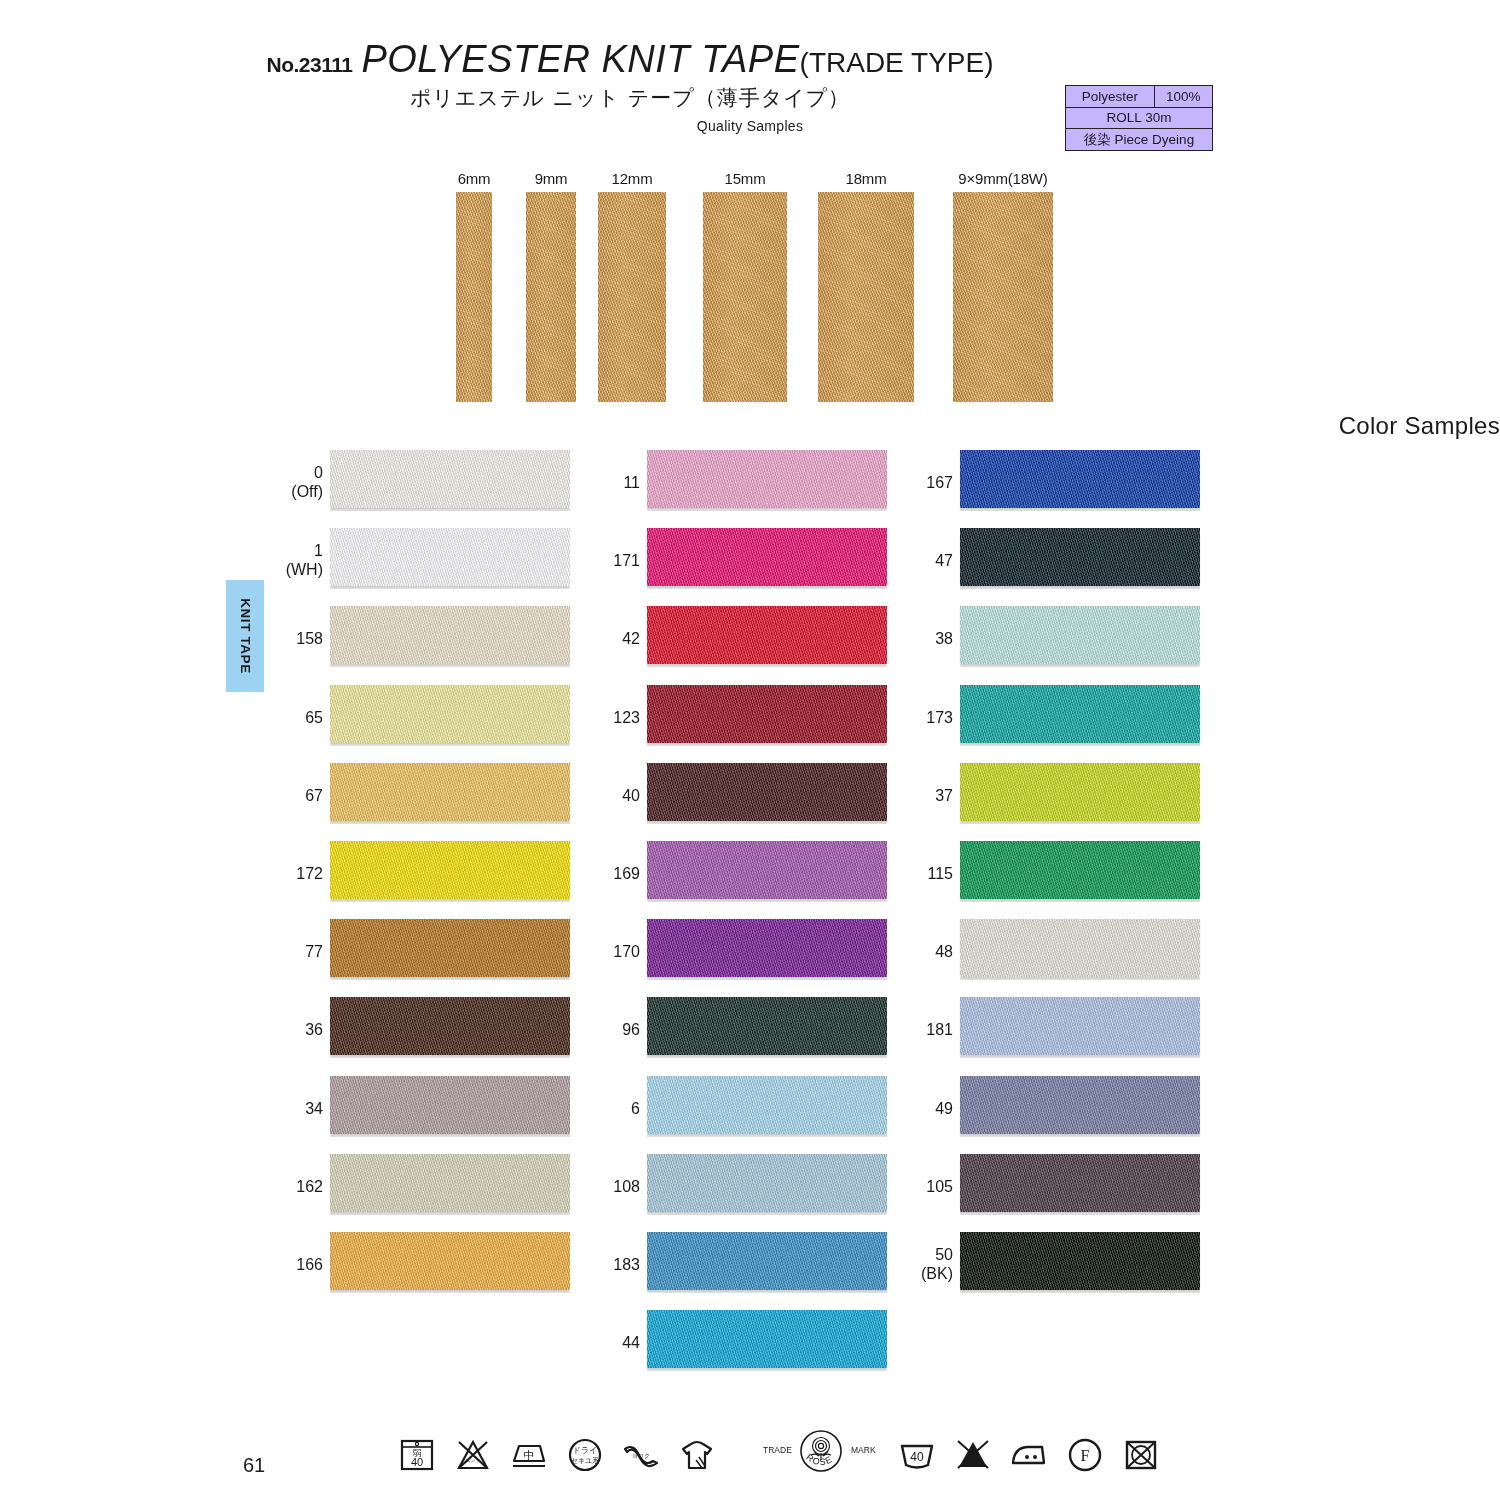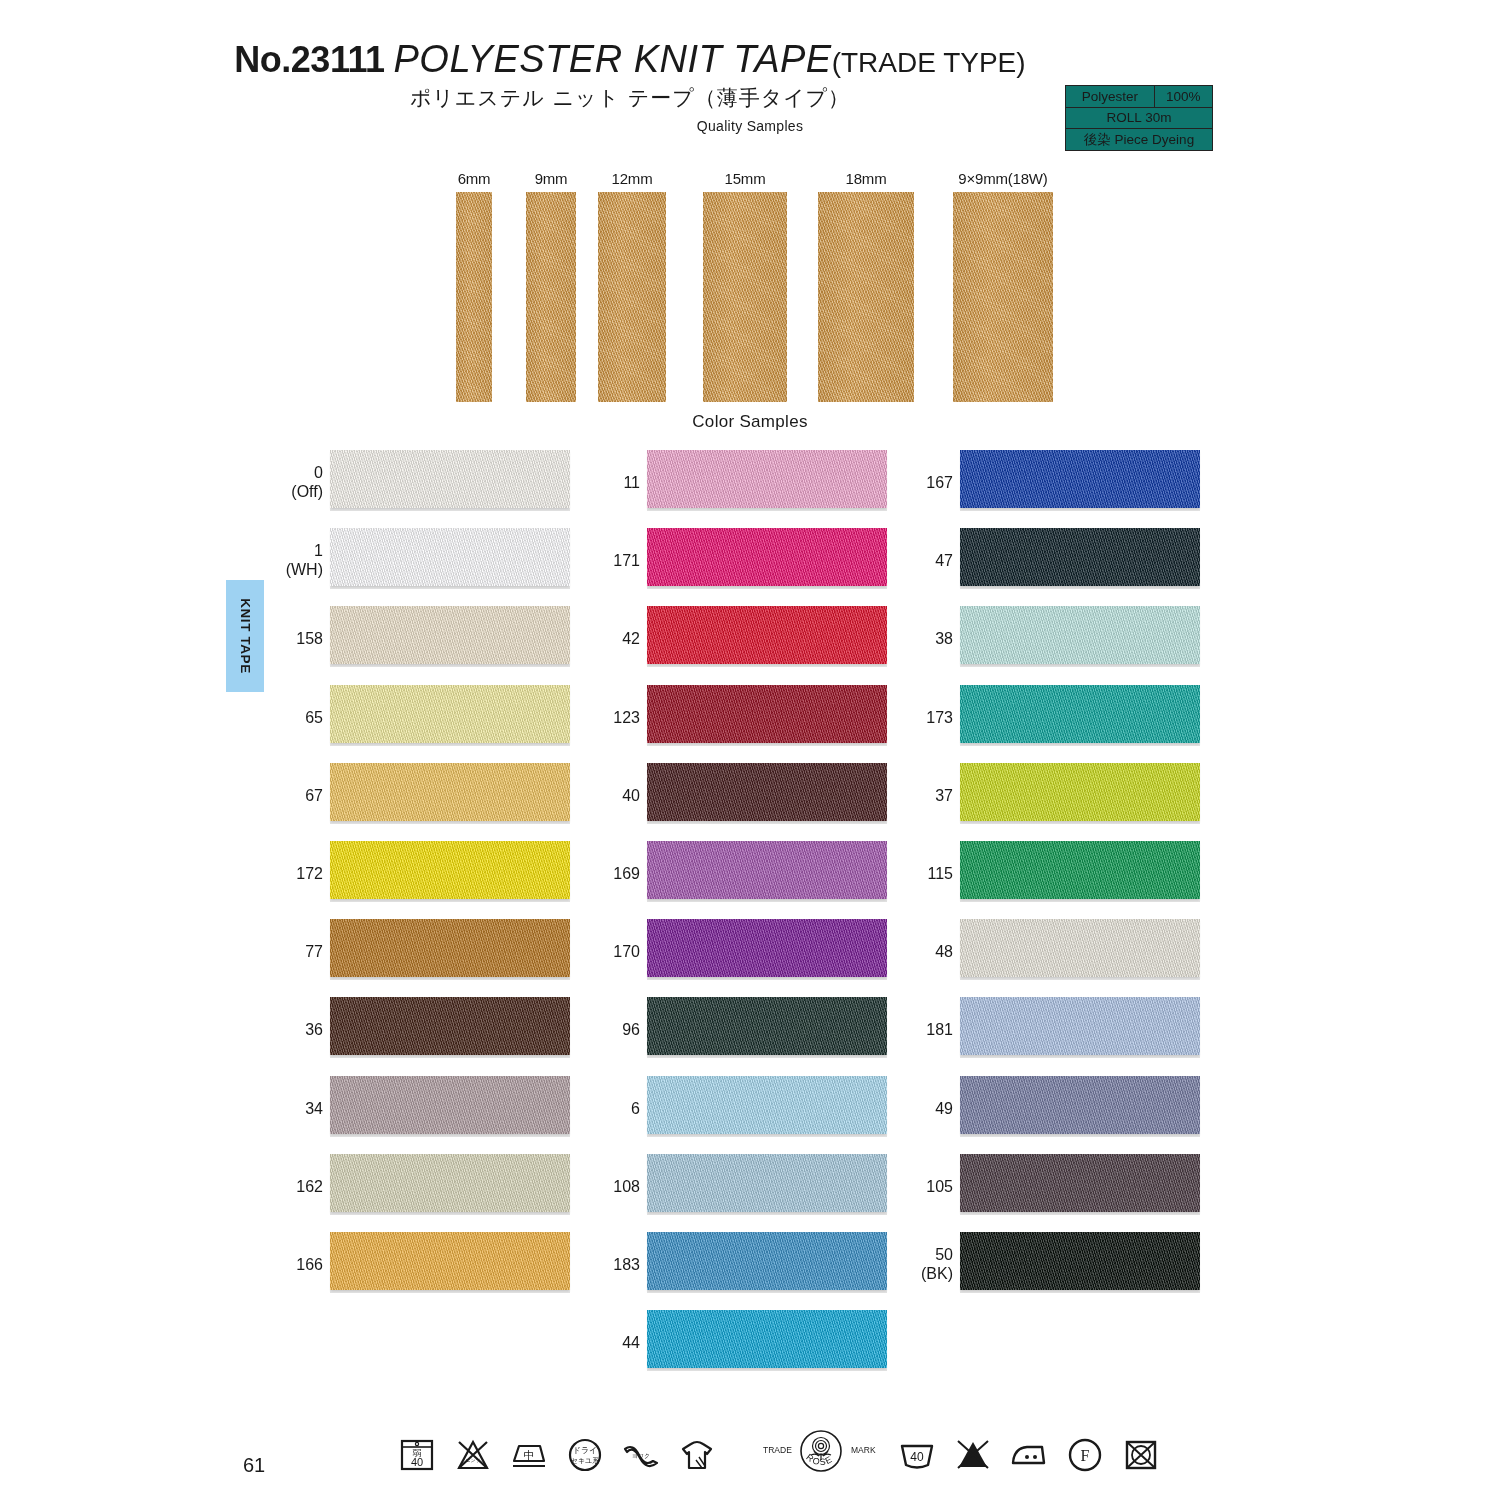--- a/index.html
+++ b/index.html
@@ -21,21 +21,21 @@
     position: absolute;
     top: 38px; left: 0; width: 1500px; height: 80px;
   }
   #title-line {
     position: absolute;
     left: 0; top: 0; width: 1260px;
     text-align: center;
     white-space: nowrap;
   }
   .title-no {
-    font-size: 36px;
+    font-size: 21px;
     font-weight: 700;
     letter-spacing: -0.5px;
     vertical-align: baseline;
   }
   .title-main {
     font-size: 38px;
     font-weight: 400;
     letter-spacing: 0.5px;
     margin-left: 9px;
     font-style: italic;
@@ -56,21 +56,21 @@
   }
 
   
   #spec-table {
     position: absolute;
     left: 1065px; top: 47px;
     width: 148px;
     border: 1px solid #222;
     border-collapse: collapse;
     font-size: 13.5px;
-    background: #0f766e;
+    background: #c4b5fd;
   }
   #spec-table td {
     border: 1px solid #222;
     text-align: center;
     padding: 2.5px 3px;
     white-space: nowrap;
     line-height: 1.15;
   }
 
   
@@ -107,22 +107,22 @@
       repeating-linear-gradient(-68deg,
         rgba(255,255,255,0.16) 0px, rgba(255,255,255,0.16) 1px,
         rgba(110,65,12,0.14) 1px, rgba(110,65,12,0.14) 2.4px),
       linear-gradient(90deg, rgba(0,0,0,0.07), rgba(255,255,255,0.07) 35%, rgba(0,0,0,0.06));
   }
 
   
   #color-heading {
     position: absolute;
     top: 412px; left: 0; width: 1500px;
-    text-align: center;
-    font-size: 17px;
+    text-align: right;
+    font-size: 24px;
     letter-spacing: 0.3px;
   }
   #color-grid {
     position: absolute;
     top: 444px; left: 0; width: 1500px; height: 960px;
   }
   .cs-col {
     position: absolute;
     top: 0;
     width: 320px;

